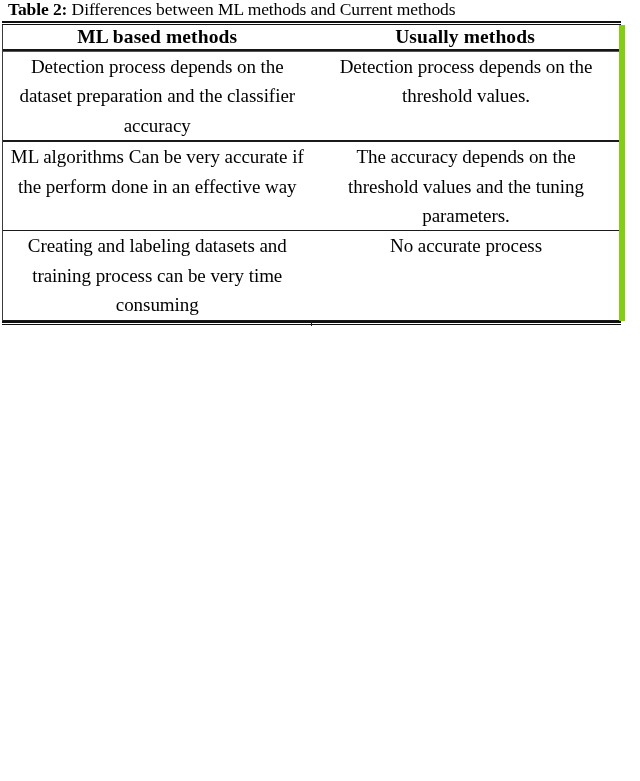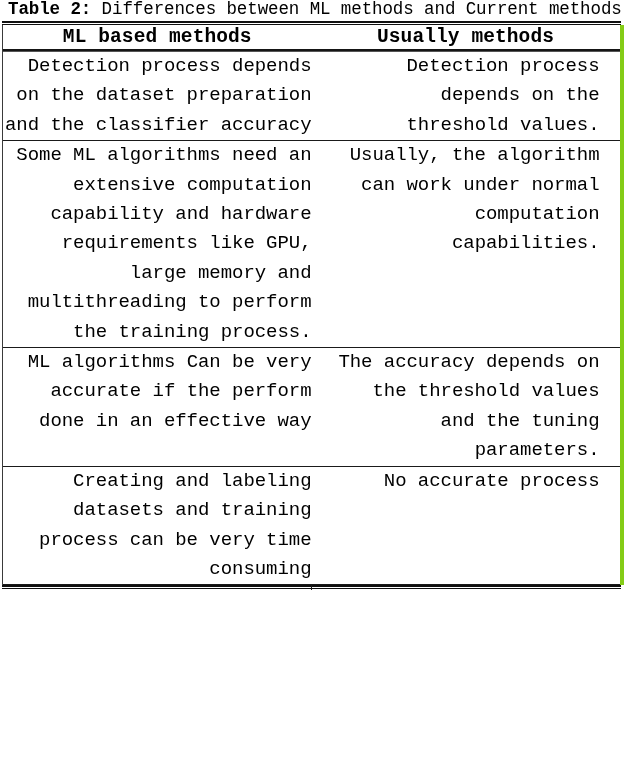--- a/index.html
+++ b/index.html
@@ -14,21 +14,20 @@
     font-family: "Liberation Serif", "DejaVu Serif", serif;
     color: #000000;
     -webkit-font-smoothing: antialiased;
   }
 
   .page {
     position: relative;
     width: 640px;
     height: 640px;
     box-sizing: border-box;
-    font-family: Liberation Mono, monospace;
   }
 
   
   .caption {
     position: absolute;
     left: 8px;
     top: -1px;
     width: 630px;
     font-size: 17.5px;
     line-height: 21px;
@@ -72,21 +71,21 @@
   .rule-row {
     height: 0;
     border-top: 1.4px solid #1a1a1a;
   }
 
   table.t2 {
     width: 619px;
     border-collapse: collapse;
     table-layout: fixed;
     border-left: 1px solid #3a3a3a;
-    border-right: 4px solid #84cc16;
+    border-right: 6px solid #84cc16;
   }
   table.t2 col.c1 { width: 309px; }
   table.t2 col.c2 { width: 310px; }
 
   table.t2 td, table.t2 th {
     vertical-align: top;
     padding: 0;
     border: 0;
   }
 
@@ -96,21 +95,21 @@
     font-size: 19.5px;
     line-height: 24px;
     padding: 9px 6px 10px 6px;
     letter-spacing: 0.1px;
   }
 
   .body-row td {
     font-size: 19px;
     line-height: 29.4px;
     padding: 5px 10px 6px 13px;
-    text-align: right;
+    text-align: center;
     letter-spacing: -0.05px;
   }
   .body-row td.col2 {
     padding-left: 22px;
     padding-right: 20px;
   }
 
   
   .bottom-nub {
     position: absolute;
@@ -161,24 +160,20 @@
         <tr class="body-row">
           <td class="col1">Detection process depends on the dataset preparation and the classifier accuracy</td>
           <td class="col2">Detection process depends on the threshold values.</td>
         </tr>
         <tr>
           <td class="hrule-cell" colspan="2">
             <div class="rule-row"></div>
           </td>
         </tr>
 
-        <tr class="body-row">
-          <td class="col1">Some ML algorithms need an extensive computation capability and hardware requirements like GPU, large memory and multithreading to perform the training process.</td>
-          <td class="col2">Usually, the algorithm can work under normal computation capabilities.</td>
-        </tr>
         <tr>
           <td class="hrule-cell" colspan="2">
             <div class="rule-row"></div>
           </td>
         </tr>
 
         <tr class="body-row">
           <td class="col1">ML algorithms Can be very accurate if the perform done in an effective way</td>
           <td class="col2">The accuracy depends on the threshold values and the tuning parameters.</td>
         </tr>

